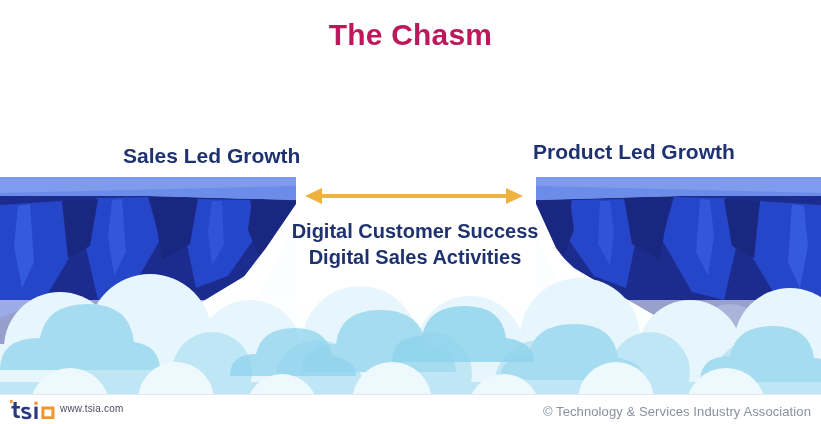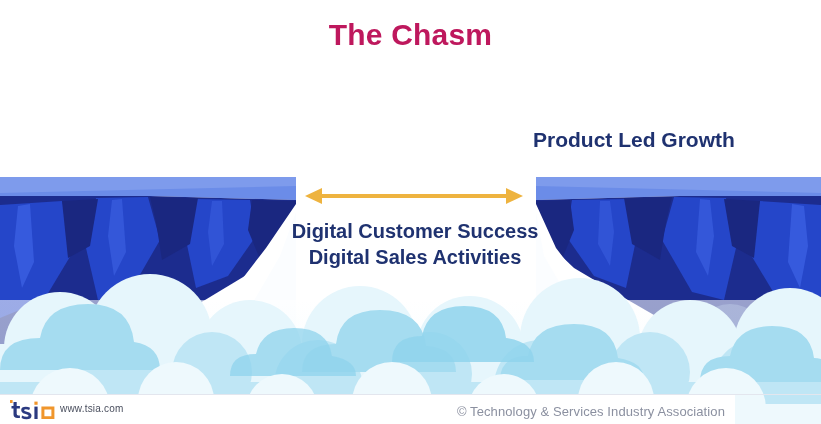--- a/index.html
+++ b/index.html
@@ -16,38 +16,38 @@
     font-size:30px;font-weight:bold;color:#be185d;letter-spacing:.2px;
     line-height:1.1;
   }
 
   
   .label{
     position:absolute;font-size:21px;font-weight:bold;color:#1f3270;
     white-space:nowrap;line-height:1.1;
   }
   .label-left{left:123px;top:144px;}
-  .label-right{left:533px;top:128px;}
+  .label-right{left:533px;top:140px;}
 
   
   .art{position:absolute;left:0;top:0;width:821px;height:424px;}
 
   
   .arrow{position:absolute;left:305px;top:182px;width:218px;height:28px;}
 
   
   .center-text{
     position:absolute;left:230px;top:218px;width:370px;text-align:center;
     font-size:20px;font-weight:bold;color:#1f3270;line-height:1.32;
   }
   .center-text div{white-space:nowrap;}
 
   
   .footer{
-    position:absolute;left:0;bottom:0;width:735px;height:30px;
+    position:absolute;left:0;bottom:0;width:821px;height:30px;
     background:#ffffff;
   }
   .footer-rule{
     position:absolute;left:0;top:0;width:821px;height:1px;background:#e3e6ee;
   }
   .logo{position:absolute;left:8px;top:4px;width:52px;height:22px;}
   .url{
     position:absolute;left:60px;top:9px;font-size:10px;color:#4a4f5e;
     letter-spacing:.2px;
   }
@@ -162,20 +162,21 @@
         <circle cx="504" cy="410" r="36"></circle>
         <circle cx="616" cy="400" r="38"></circle>
         <circle cx="726" cy="408" r="40"></circle>
         <rect x="0" y="404" width="821" height="20"></rect>
       </g>
     </g>
   </svg>
 
   <div class="title">The Chasm</div>
 
+  <div class="label label-left">Sales Led Growth</div>
   <div class="label label-right">Product Led Growth</div>
 
   <svg class="arrow" viewBox="0 0 218 28" xmlns="http://www.w3.org/2000/svg">
     <rect x="14" y="12" width="190" height="4" fill="#eeb33f"></rect>
     <polygon points="0,14 17,6 17,22" fill="#eeb33f"></polygon>
     <polygon points="218,14 201,6 201,22" fill="#eeb33f"></polygon>
   </svg>
 
   <div class="center-text">
     <div>Digital Customer Success</div>

